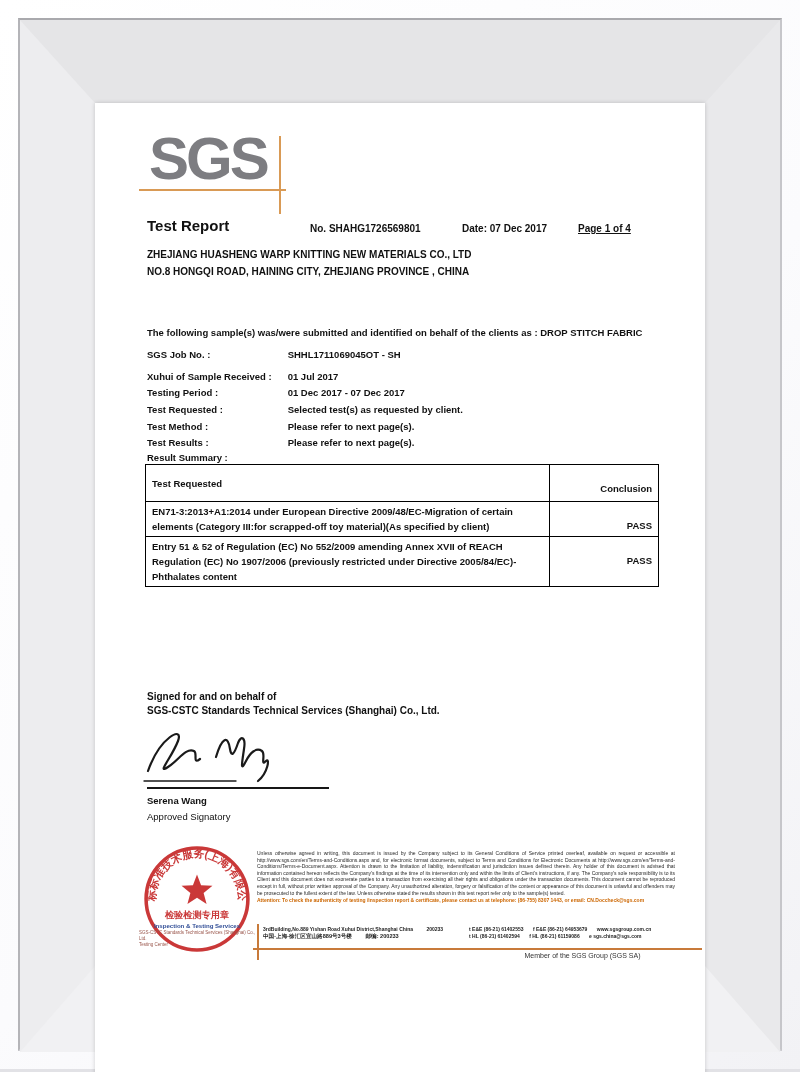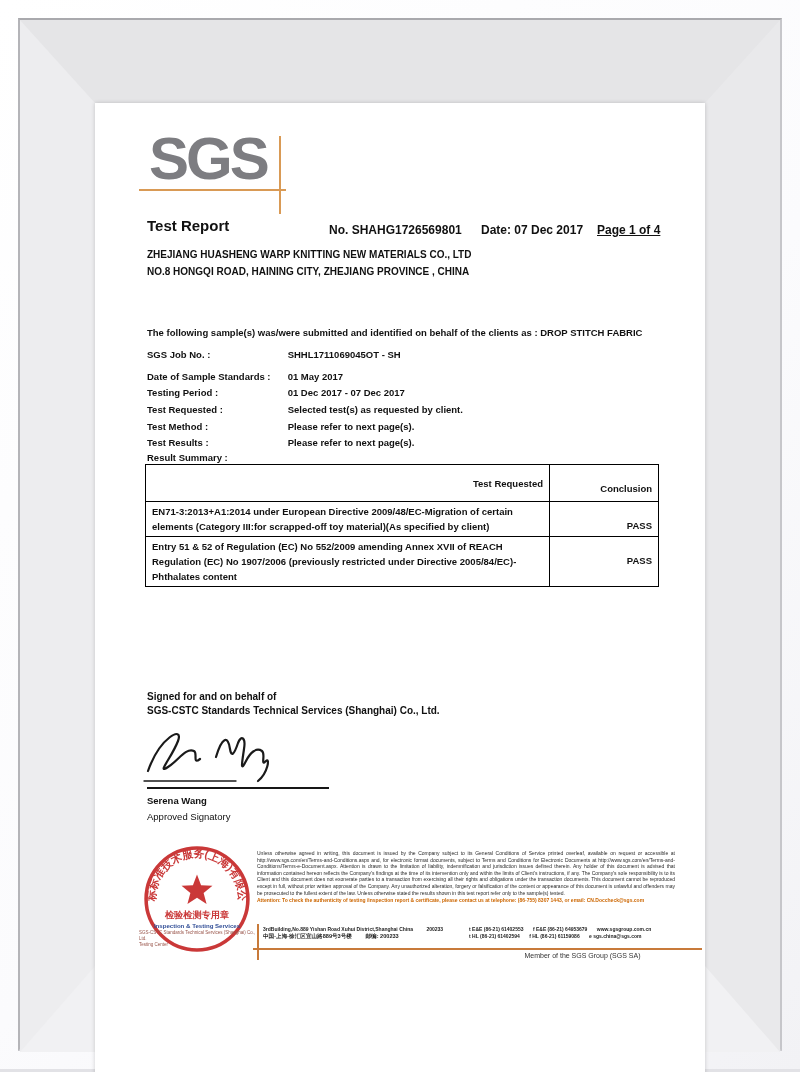--- a/index.html
+++ b/index.html
@@ -40,37 +40,37 @@
   .abs{position:absolute;}
   
   .logo-letters{
     left:54px;top:26px;font-size:60px;line-height:60px;font-weight:bold;
     color:#7d7d81;letter-spacing:-3px;font-family:"Liberation Sans",sans-serif;
   }
   .logo-hline{left:44px;top:86px;width:147px;height:2px;background:#d99a55;}
   .logo-vline{left:184px;top:33px;width:2px;height:78px;background:#d99a55;}
   
   .title{left:52px;top:114px;font-size:15px;font-weight:bold;}
-  .hmeta{font-size:12px;font-weight:bold;top:120px;margin-left:19px;}
+  .hmeta{font-size:10px;font-weight:bold;top:120px;}
   .report-no{left:215px;}
   .hdate{left:367px;}
   .hpage{left:483px;text-decoration:underline;}
   
   .client{left:52px;top:143px;font-size:10px;line-height:17px;font-weight:bold;width:520px;}
   
   .intro{left:52px;top:224px;font-size:9.5px;font-weight:bold;width:530px;}
   
   .job-row{left:52px;font-size:9.5px;font-weight:bold;width:520px;}
   .job-row .lbl{display:inline-block;width:138px;}
   
   .rs-label{left:52px;top:349px;font-size:9.5px;font-weight:bold;}
   .rtable{left:50px;top:361px;border-collapse:collapse;table-layout:fixed;width:513px;
     font-size:9.5px;}
   .rtable th,.rtable td{border:1.5px solid #000;padding:2px 6px;line-height:15px;}
-  .rtable th{text-align:right;font-weight:bold;height:18px;}
+  .rtable th{text-align:left;font-weight:bold;height:18px;}
   .rtable th.ccol,.rtable td.ccol{text-align:right;vertical-align:top;padding-top:16px;font-weight:bold;}
   .rtable td.tcol{font-weight:600;}
   
   .signed{left:52px;font-size:10px;font-weight:bold;}
   .sig-svg{left:45px;top:618px;}
   .sig-line{left:52px;top:684px;width:182px;height:2px;background:#161616;}
   .sig-name{left:52px;top:692px;font-size:9.5px;font-weight:bold;}
   .sig-role{left:52px;top:708px;font-size:9.5px;font-weight:normal;}
   
   .legal{left:162px;top:747px;width:418px;font-size:5px;line-height:6.6px;
@@ -112,22 +112,22 @@
       <div>NO.8 HONGQI ROAD, HAINING CITY, ZHEJIANG PROVINCE , CHINA</div>
     </div>
 
     <div class="abs intro">The following sample(s) was/were submitted and identified on behalf of the clients as : DROP STITCH FABRIC</div>
 
     <div class="abs job-row" style="top:246px">
       <span class="lbl">SGS Job No. :</span>
       <span>SHHL1711069045OT - SH</span>
     </div>
     <div class="abs job-row" style="top:268px">
-      <span class="lbl">Date of Sample Standards :</span>
-      <span>01 May 2017</span>
+      <span class="lbl">Xuhui of Sample Received :</span>
+      <span>01 Jul 2017</span>
     </div>
     <div class="abs job-row" style="top:284px">
       <span class="lbl">Testing Period :</span>
       <span>01 Dec 2017 - 07 Dec 2017</span>
     </div>
     <div class="abs job-row" style="top:301px">
       <span class="lbl">Test Requested :</span>
       <span>Selected test(s) as requested by client.</span>
     </div>
     <div class="abs job-row" style="top:318px">

